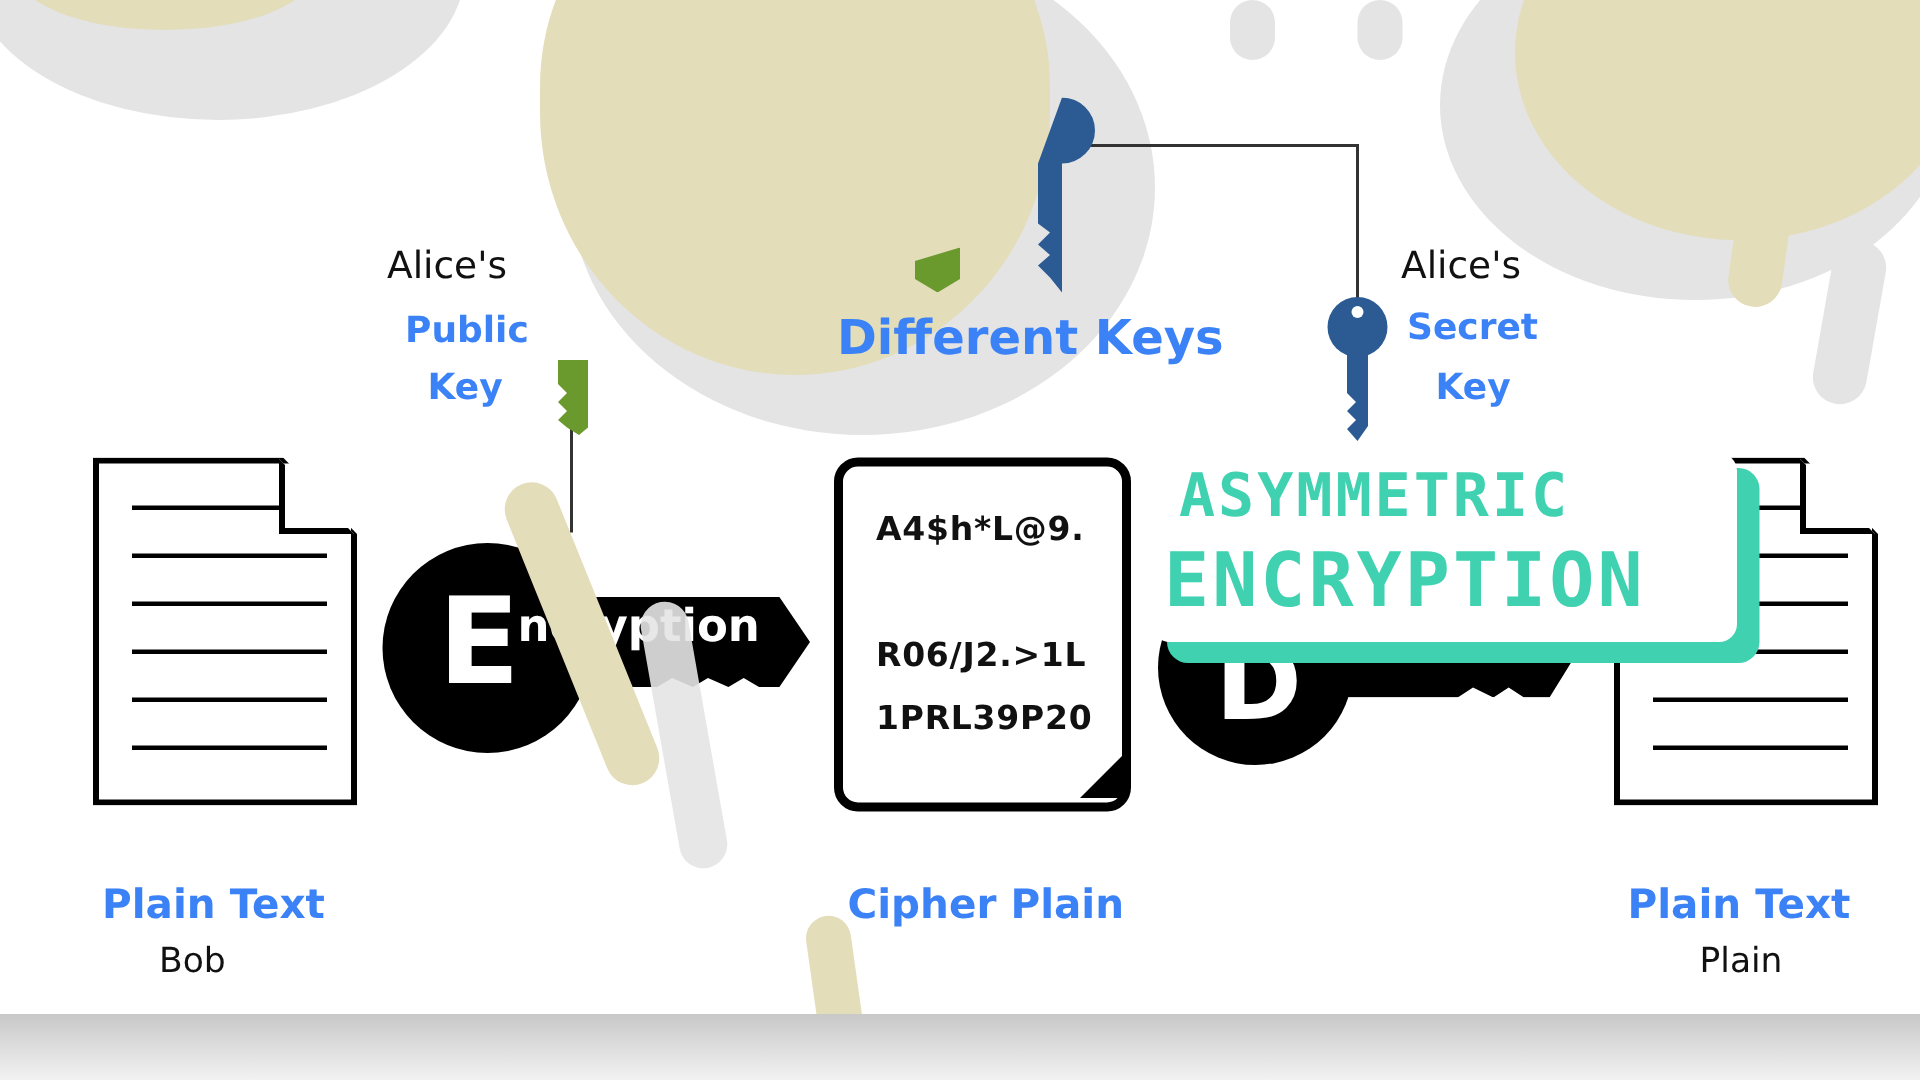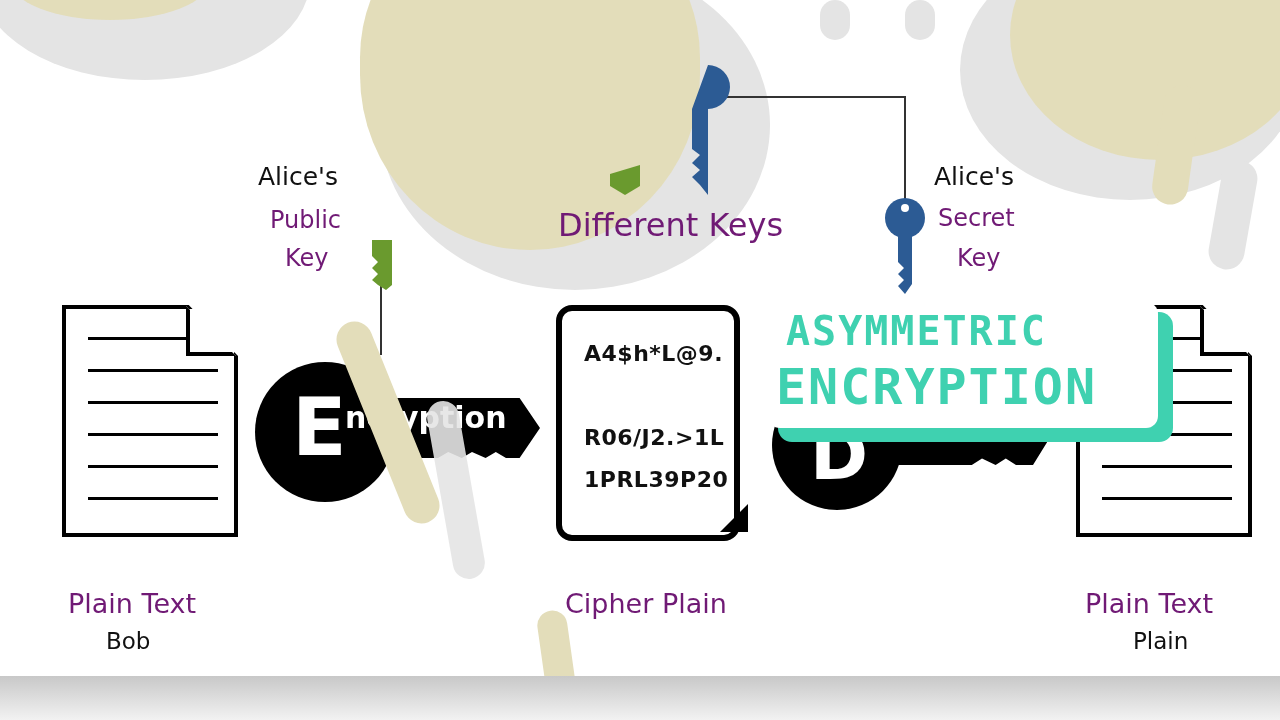--- a/index.html
+++ b/index.html
@@ -4,21 +4,21 @@
 <style>
   html, body { margin: 0; padding: 0; }
   body {
     width: 1280px; height: 720px; position: relative; overflow: hidden;
     background: #ffffff;
     font-family: "DejaVu Sans", "Liberation Sans", sans-serif;
   }
   .abs { position: absolute; }
   .deco-cream { background: #e3ddba; }
   .deco-grey { background: #e4e4e4; }
-  .bold { font-weight: normal; color: #701a75; text-align: center; }
+  .bold { font-weight: bold; color: #3b82f6; text-align: center; }
   .label { color: #111; font-size: 25px; }
   .doc {
     position: absolute; background: #fff;
     border: 4px solid #000; box-sizing: border-box;
   }
   .doc .line { position: absolute; left: 22px; height: 3px; background: #000; }
   .cipher-line {
     position: absolute; left: 22px; font-weight: bold; font-size: 22px;
     color: #111; font-family: "DejaVu Sans", sans-serif; letter-spacing: 0.5px;
   }
@@ -91,21 +91,21 @@
 </div>
 <div class="abs" style="left:186px;top:306px;width:50px;height:50px;border-left:4px solid #000;border-bottom:4px solid #000;box-sizing:border-box;background:#fff;clip-path:polygon(0 0,100% 100%,0 100%);"></div>
 
 <div class="abs" style="left:255px;top:362px;width:140px;height:140px;border-radius:50%;background:#000;"></div>
 <div class="abs" style="left:370px;top:398px;width:170px;height:60px;background:#000;clip-path:polygon(0 0,88% 0,100% 50%,88% 100%,80% 100%,74% 90%,68% 100%,60% 90%,54% 100%,46% 90%,40% 100%,0 100%);"></div>
 <div class="abs" style="left:292px;top:388px;color:#fff;font-weight:bold;font-size:80px;line-height:80px;">E</div>
 <div class="abs" style="left:345px;top:400px;color:#fff;font-weight:bold;font-size:30px;">ncryption</div>
 <div class="abs deco-cream" style="left:370px;top:315px;width:36px;height:215px;border-radius:18px;transform:rotate(-22deg);"></div>
 <div class="abs deco-grey" style="left:440px;top:400px;width:32px;height:180px;border-radius:16px;transform:rotate(-10deg);opacity:.9;"></div>
 
-<div class="abs" style="left:556px;top:305px;width:184px;height:236px;border:6px solid #000;border-radius:16px;box-sizing:border-box;background:#fff;">
+<div class="abs" style="left:556px;top:305px;width:198px;height:236px;border:6px solid #000;border-radius:16px;box-sizing:border-box;background:#fff;">
   <div class="cipher-line" style="top:30px;">A4$h*L@9.</div>
   <div class="cipher-line" style="top:114px;">R06/J2.&gt;1L</div>
   <div class="cipher-line" style="top:156px;">1PRL39P20</div>
 </div>
 <div class="abs" style="left:720px;top:504px;width:28px;height:28px;background:#000;clip-path:polygon(100% 0,100% 100%,0 100%);"></div>
 
 <div class="abs" style="left:772px;top:380px;width:130px;height:130px;border-radius:50%;background:#000;"></div>
 <div class="abs" style="left:880px;top:410px;width:170px;height:55px;background:#000;clip-path:polygon(0 0,90% 0,100% 50%,90% 100%,80% 100%,74% 88%,68% 100%,60% 88%,54% 100%,0 100%);"></div>
 <div class="abs" style="left:810px;top:420px;color:#fff;font-weight:bold;font-size:70px;line-height:70px;">D</div>
 

